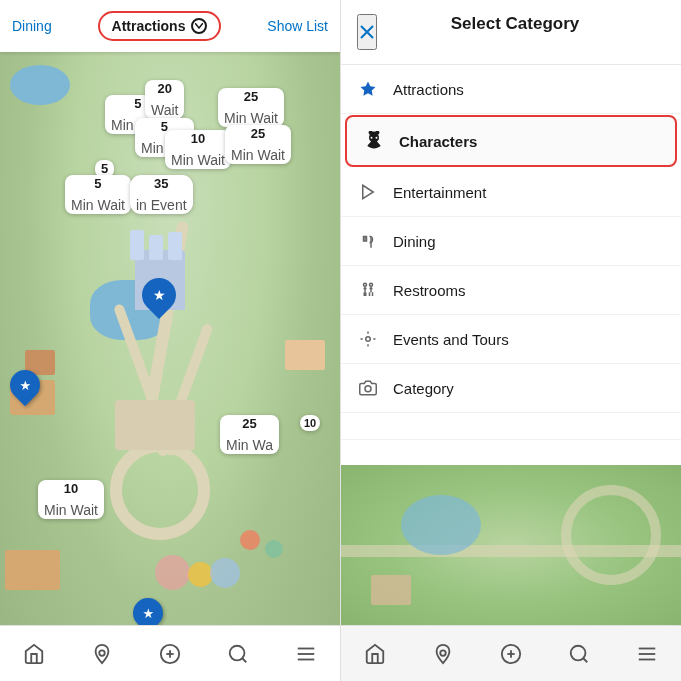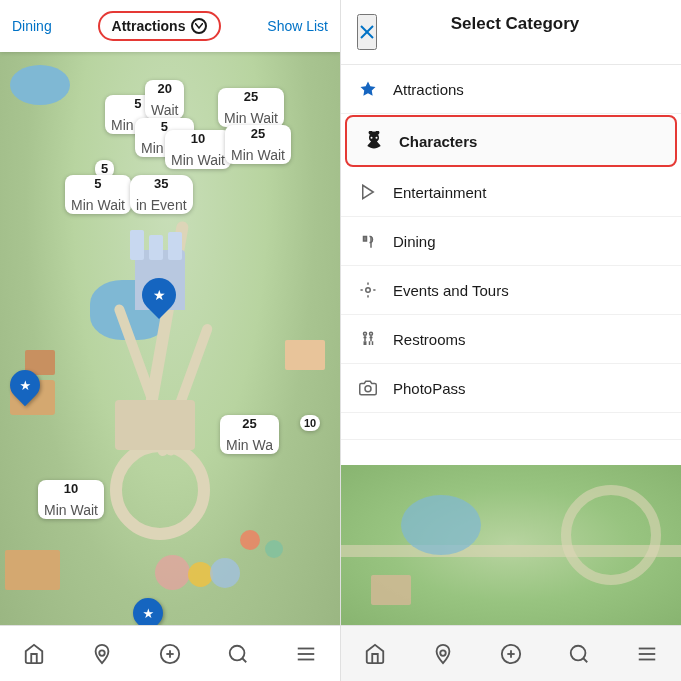--- a/index.html
+++ b/index.html
@@ -525,33 +525,20 @@
     <div class="category-item">
       <div class="cat-icon">
         <svg width="18" height="18" viewBox="0 0 24 24" fill="none" stroke="#666" stroke-width="2">
           <line x1="8" y1="6" x2="8" y2="12"></line>
             <path d="M6 6h4v6H6z"></path>
             <line x1="16" y1="6" x2="16" y2="21"></line>
             <path d="M14 6c0 0 4-1 4 4s-4 4-4 4"></path>
         </svg>
       </div>
       <span class="cat-name">Dining</span>
-    </div>
-
-    <div class="category-item">
-      <div class="cat-icon">
-        <svg width="18" height="18" viewBox="0 0 24 24" fill="none" stroke="#666" stroke-width="2">
-          <circle cx="12" cy="12" r="3"></circle>
-          <line x1="12" y1="2" x2="12" y2="5"></line>
-          <line x1="12" y1="19" x2="12" y2="22"></line>
-          <line x1="2" y1="12" x2="5" y2="12"></line>
-          <line x1="19" y1="12" x2="22" y2="12"></line>
-        </svg>
-      </div>
-      <span class="cat-name">Events and Tours</span>
     </div>
 
     <div class="category-item">
       <div class="cat-icon">
         <svg width="18" height="18" viewBox="0 0 24 24" fill="none" stroke="#666" stroke-width="2">
           <circle cx="8" cy="5" r="2"></circle>
             <circle cx="16" cy="5" r="2"></circle>
           <line x1="8" y1="8" x2="8" y2="15"></line>
             <line x1="16" y1="8" x2="16" y2="15"></line>
           <line x1="6" y1="10" x2="10" y2="10"></line>
@@ -561,25 +548,38 @@
           <line x1="14" y1="15" x2="14" y2="20"></line>
             <line x1="18" y1="15" x2="18" y2="20"></line>
         </svg>
       </div>
       <span class="cat-name">Restrooms</span>
     </div>
 
     <div class="category-item">
       <div class="cat-icon">
         <svg width="18" height="18" viewBox="0 0 24 24" fill="none" stroke="#666" stroke-width="2">
+          <circle cx="12" cy="12" r="3"></circle>
+          <line x1="12" y1="2" x2="12" y2="5"></line>
+          <line x1="12" y1="19" x2="12" y2="22"></line>
+          <line x1="2" y1="12" x2="5" y2="12"></line>
+          <line x1="19" y1="12" x2="22" y2="12"></line>
+        </svg>
+      </div>
+      <span class="cat-name">Events and Tours</span>
+    </div>
+
+    <div class="category-item">
+      <div class="cat-icon">
+        <svg width="18" height="18" viewBox="0 0 24 24" fill="none" stroke="#666" stroke-width="2">
           <path d="M23 19a2 2 0 01-2 2H3a2 2 0 01-2-2V8a2 2 0 012-2h4l2-3h6l2 3h4a2 2 0 012 2z"></path>
           <circle cx="12" cy="13" r="4"></circle>
         </svg>
       </div>
-      <span class="cat-name">PhotoPass</span>
+      <span class="cat-name">Category</span>
     </div>
 
     <div class="category-item">
       
       
     </div>
 
   </div>
 
   <div class="right-bottom-map">

